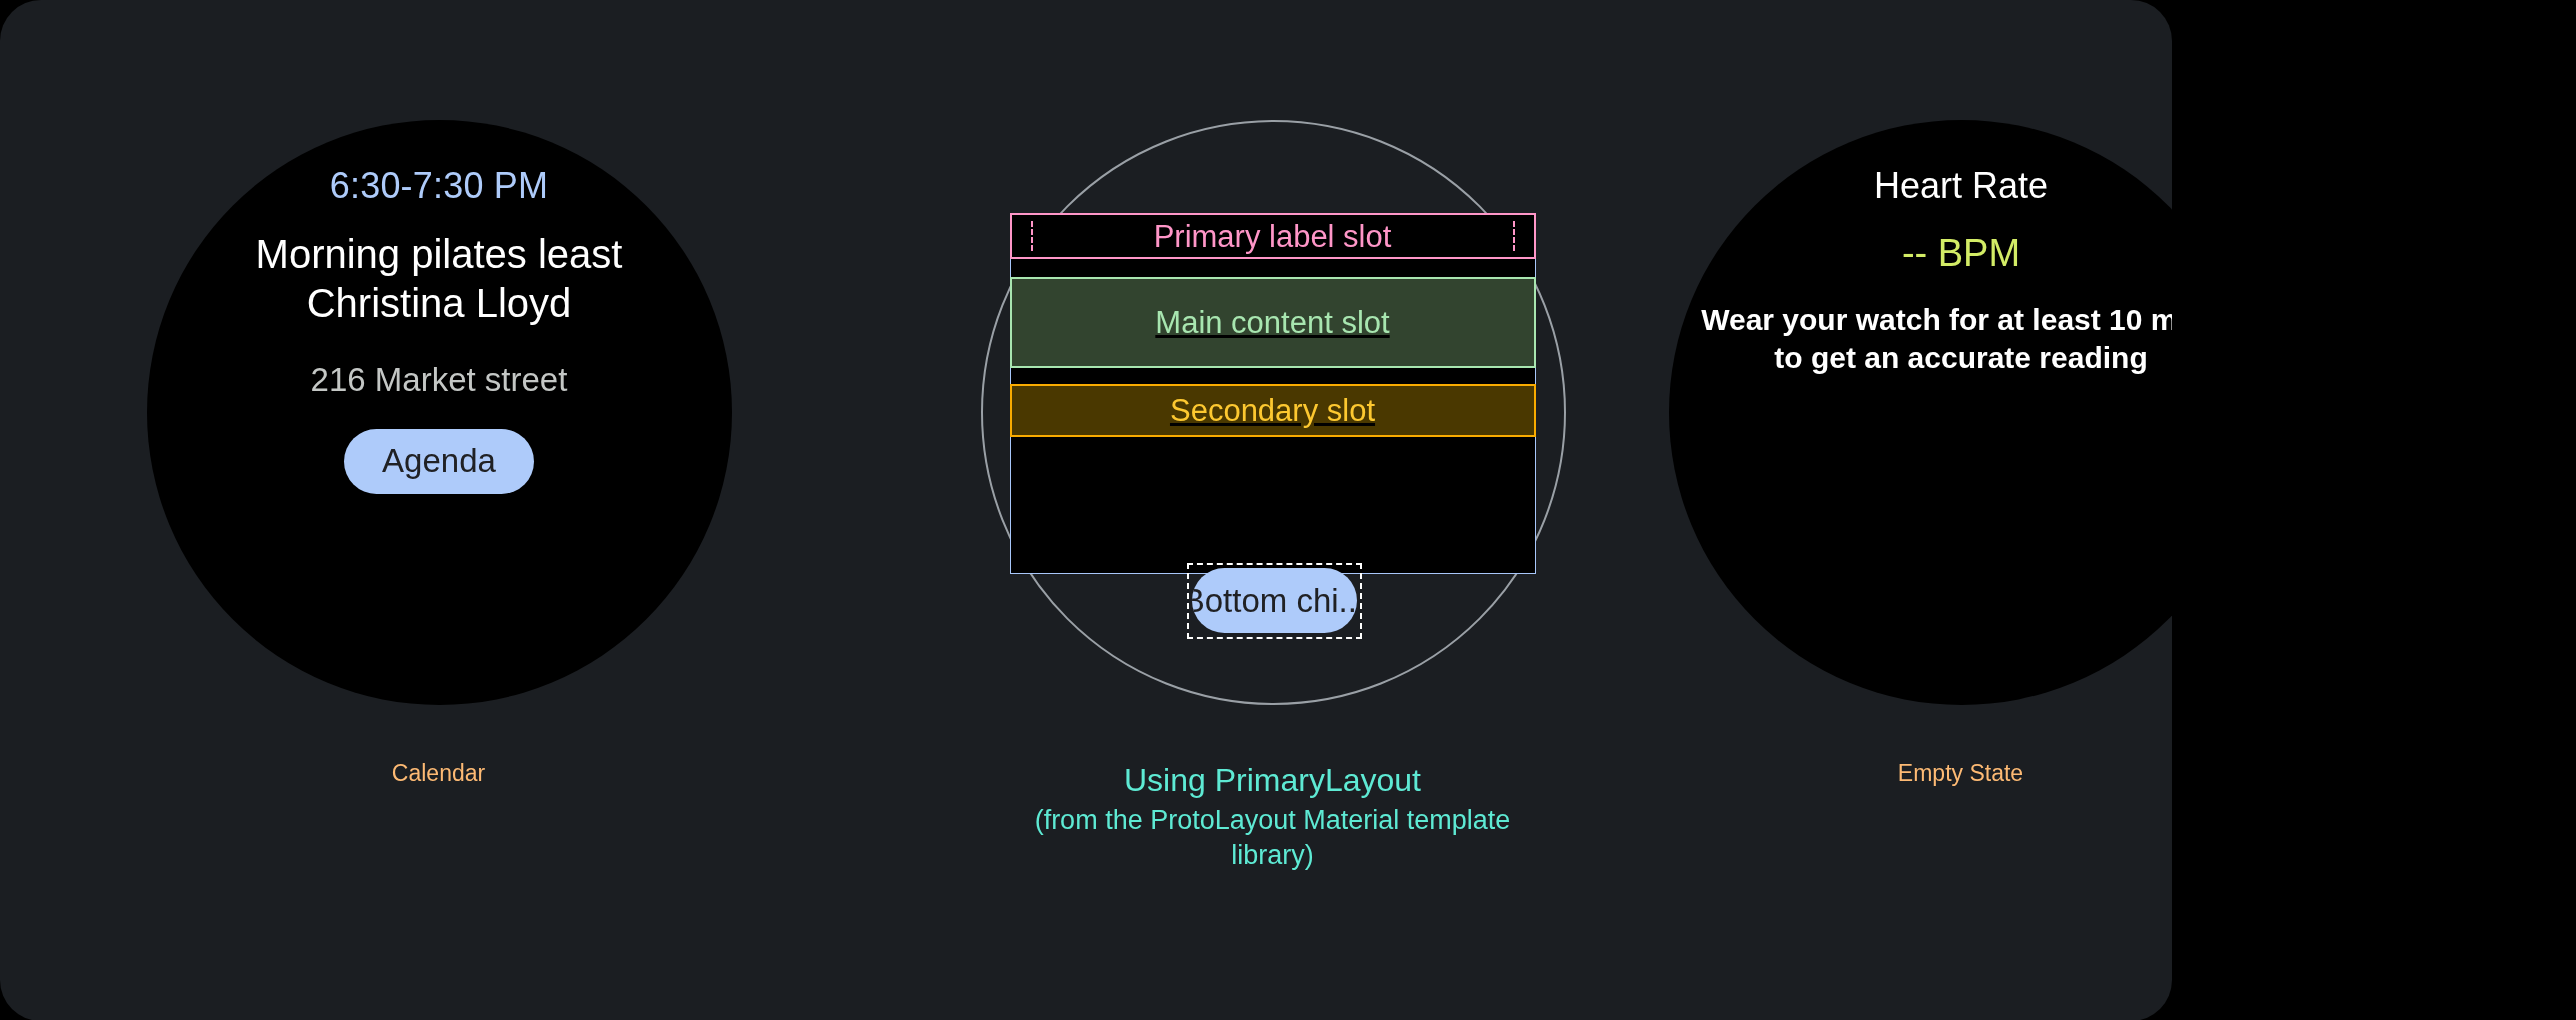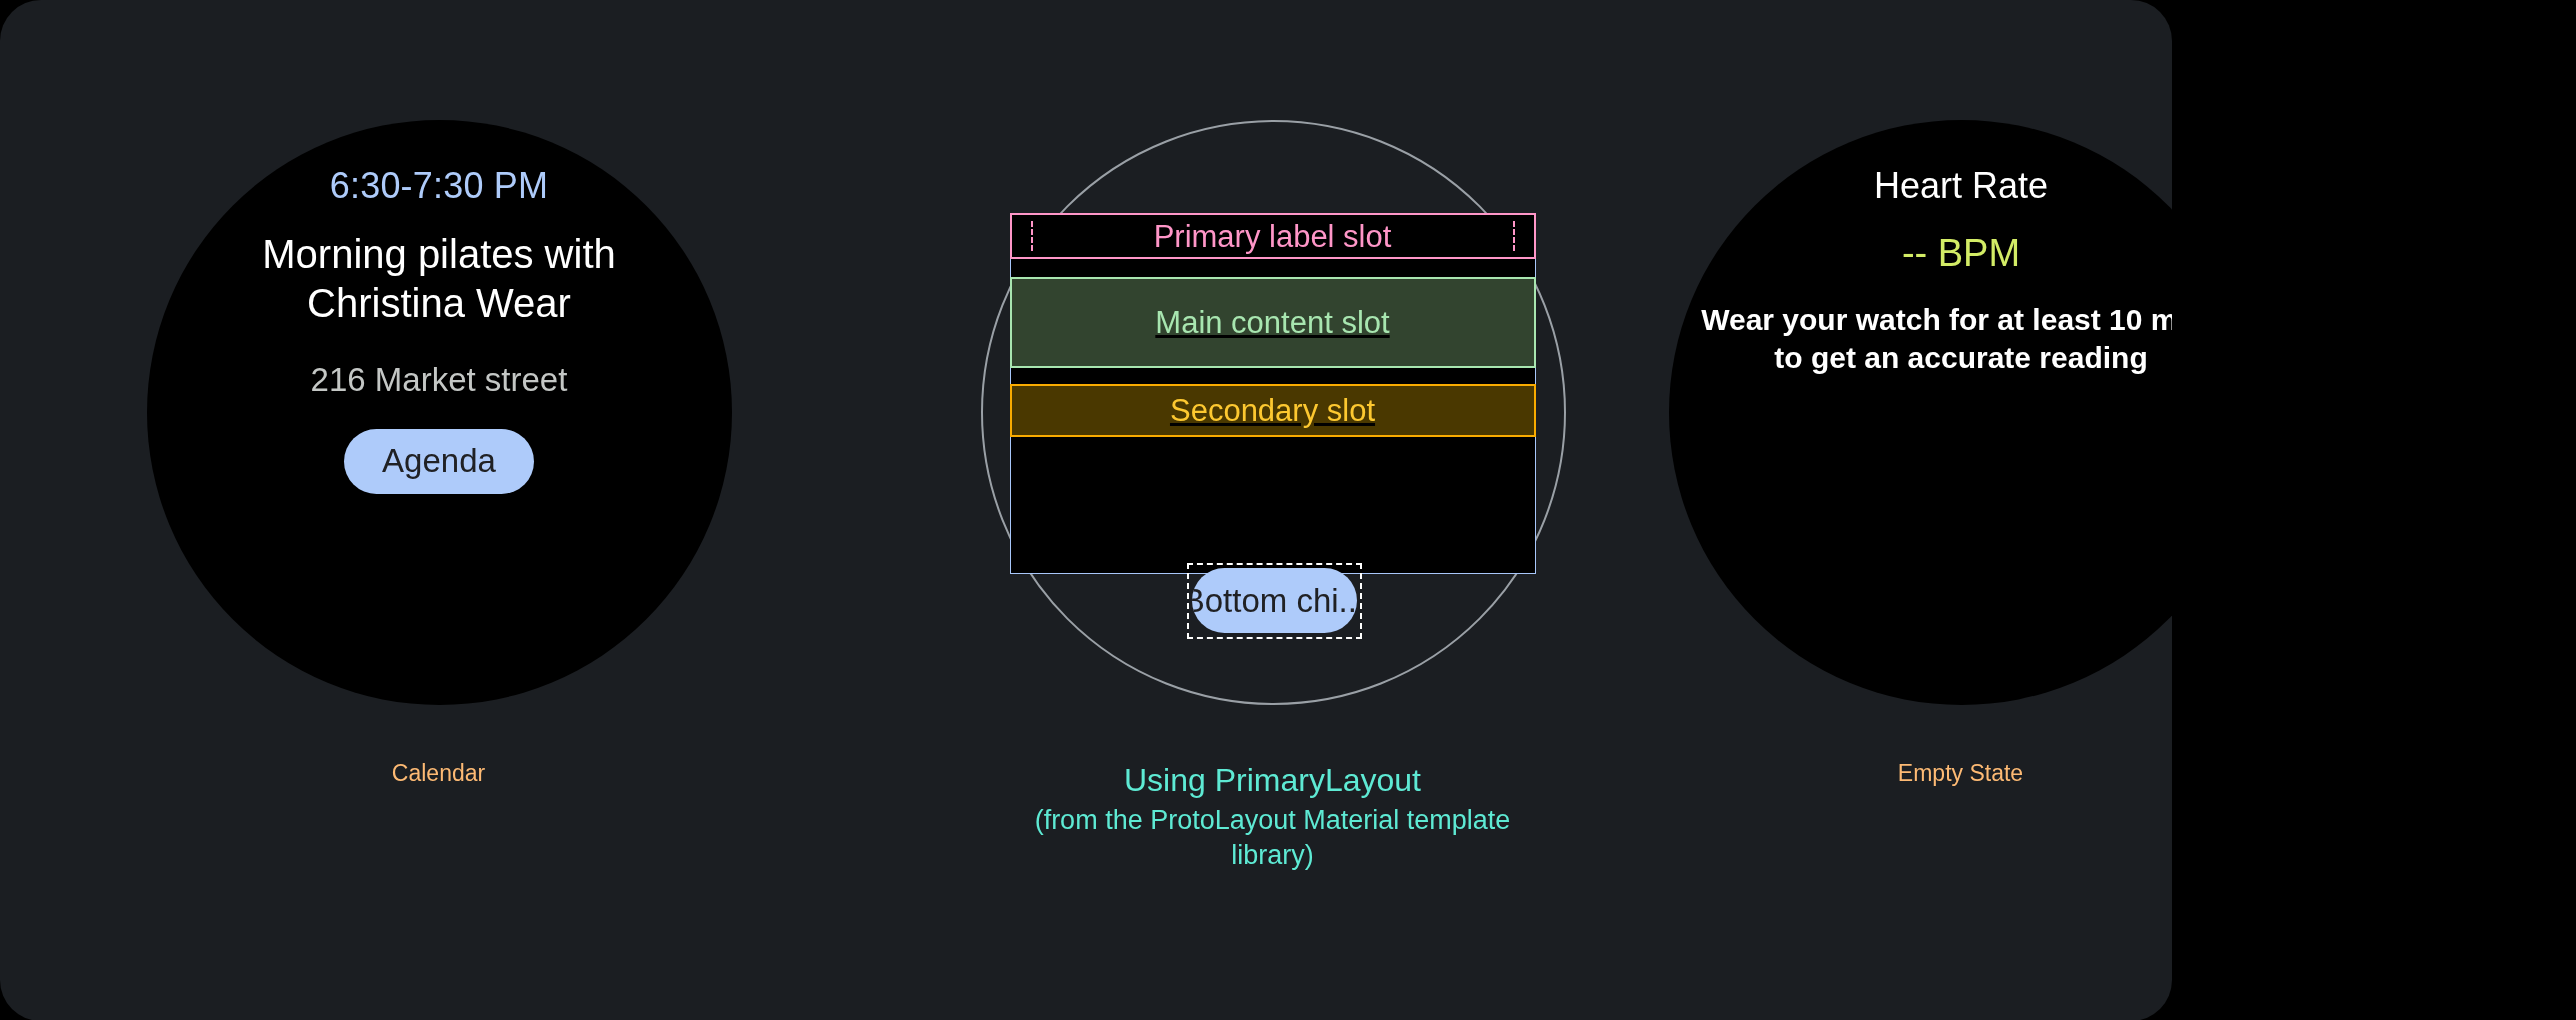--- a/index.html
+++ b/index.html
@@ -286,21 +286,21 @@
 
 <div class="page">
   <div class="panels">
 
     <div class="panel panel-left">
 
       <div class="watch watch-fill-only"></div>
 
       <div class="calendar-body">
         <div class="cal-time">6:30-7:30 PM</div>
-        <div class="cal-title">Morning pilates with Christina Wear</div>
+        <div class="cal-title">Morning pilates least Christina Lloyd</div>
         <div class="cal-place">216 Market street</div>
         <div class="chip cal-chip">Agenda</div>
       </div>
 
       <div class="caption caption-main">Calendar</div>
     </div>
 
     <div class="panel panel-middle">
 
       <div class="watch watch-outline"></div>

